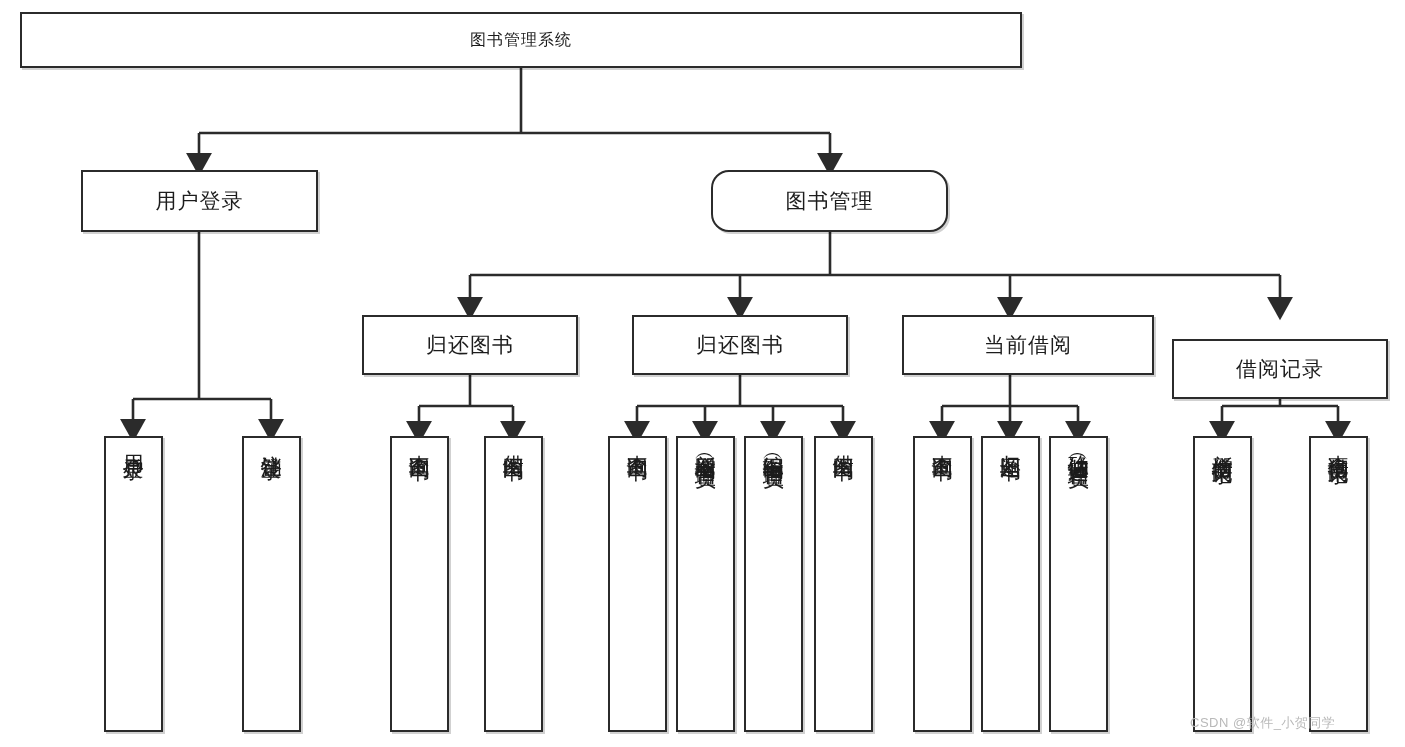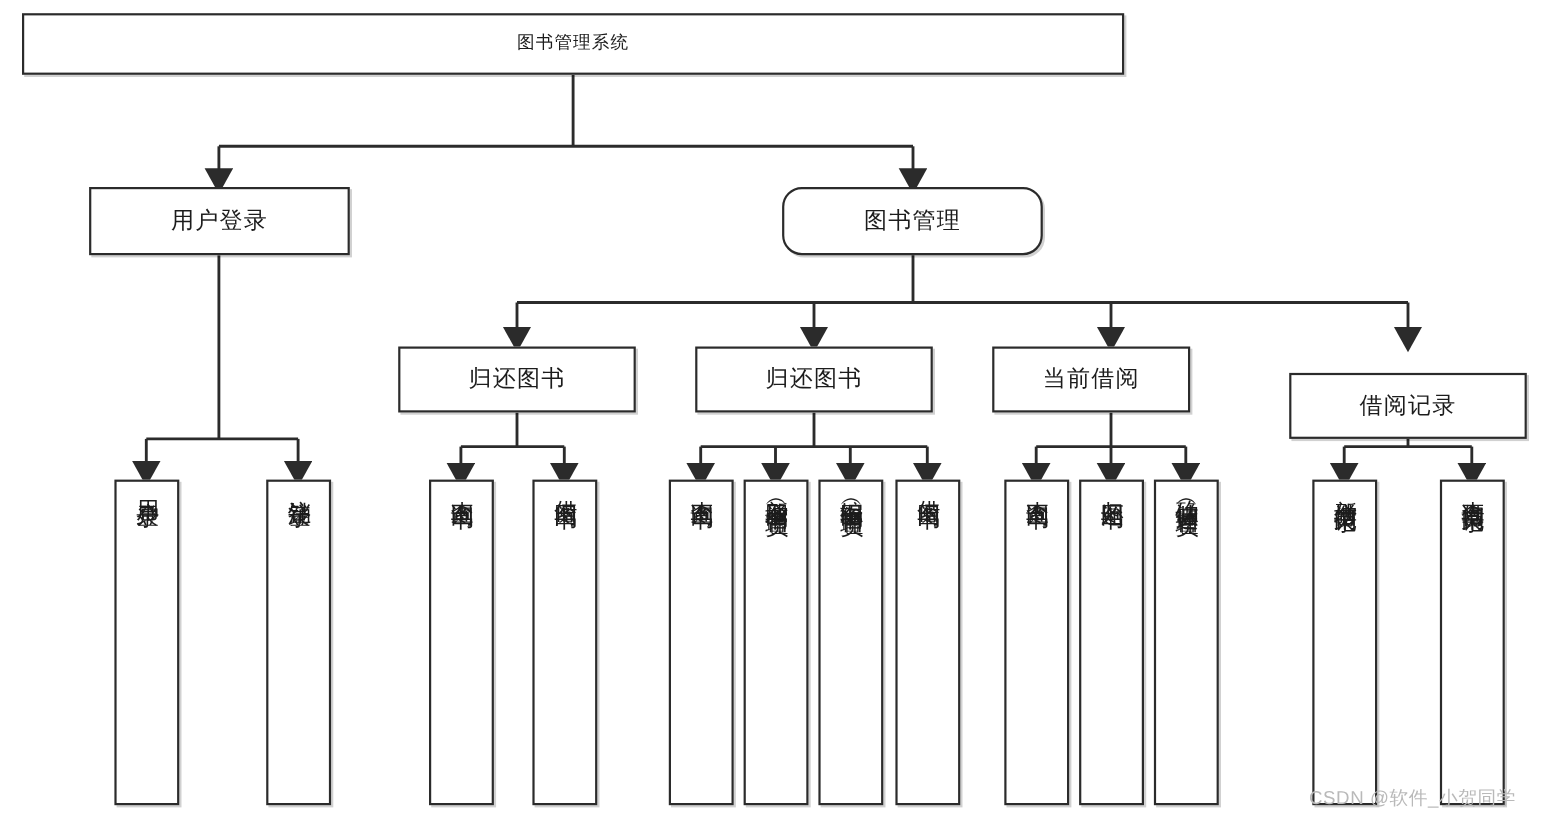--- a/index.html
+++ b/index.html
@@ -48,21 +48,21 @@
     text-orientation:upright;
     font-size:21px;
     line-height:1.12;
     letter-spacing:2px;
     white-space:nowrap;
     display:block;
   }
   .node.root .label{font-size:16px;}
   .watermark{
     position:absolute;
-    font-size:17px;
+    font-size:13px;
     color:#b9b9b9;
     letter-spacing:0.5px;
     white-space:nowrap;
     user-select:none;
   }
 </style>
 </head>
 <body>
 
 <div id="canvas">
@@ -127,21 +127,21 @@
   <div class="node" style="left:711px;top:170px;width:237px;height:62px;border-radius:18px;">
     <span class="label">图书管理</span>
   </div>
 
   <div class="node" style="left:362px;top:315px;width:216px;height:60px;">
     <span class="label">归还图书</span>
   </div>
   <div class="node" style="left:632px;top:315px;width:216px;height:60px;">
     <span class="label">归还图书</span>
   </div>
-  <div class="node" style="left:902px;top:315px;width:180px;height:60px;">
+  <div class="node" style="left:902px;top:315px;width:252px;height:60px;">
     <span class="label">当前借阅</span>
   </div>
   <div class="node" style="left:1172px;top:315px;width:216px;height:60px;margin-top:24px;">
     <span class="label">借阅记录</span>
   </div>
 
   <div class="node leaf" style="left:104px;top:436px;width:59px;height:296px;">
     <span class="label">用户登录</span>
   </div>
   <div class="node leaf" style="left:242px;top:436px;width:59px;height:296px;">

